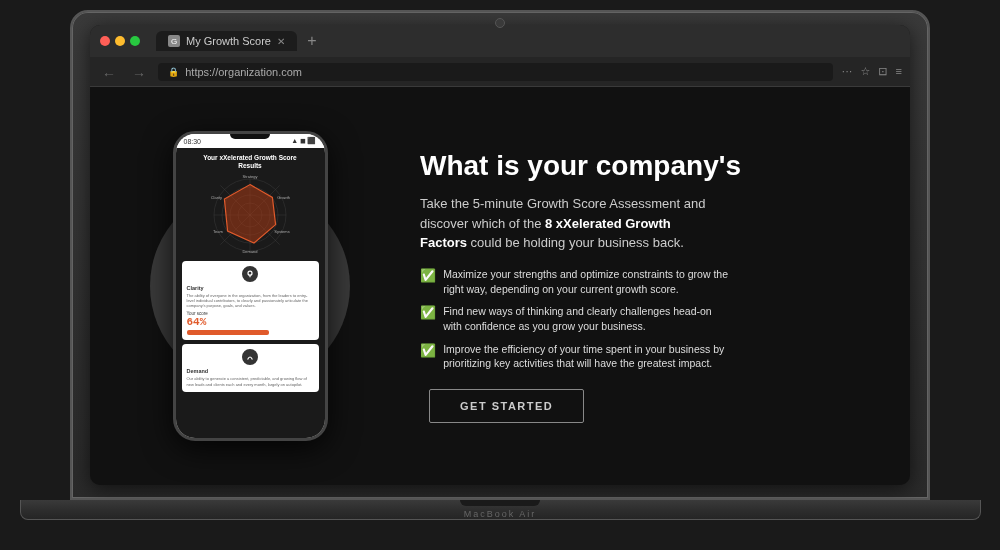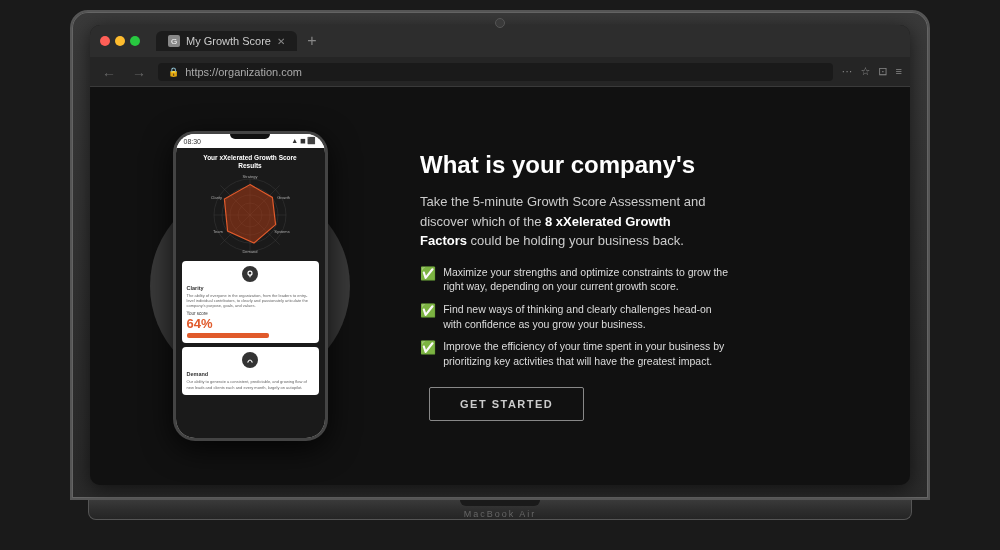--- a/index.html
+++ b/index.html
@@ -316,23 +316,24 @@
       line-height: 1.3;
     }
 
     .score-label {
       font-size: 4.5px;
       color: #333;
       margin-top: 3px;
     }
 
     .score-value {
-      font-size: 13px;
+      font-size: 11px;
       font-weight: 700;
       color: #e05a2b;
+      font-family: Liberation Mono, monospace;
     }
 
     .score-bar {
       height: 5px;
       background: #e05a2b;
       border-radius: 2px;
       width: 65%;
       margin-top: 2px;
     }
 
@@ -366,21 +367,21 @@
       line-height: 1.3;
     }
 
     
     .text-section {
       flex: 1;
       color: #fff;
     }
 
     .main-heading {
-      font-size: 24px;
+      font-size: 28px;
       font-weight: 700;
       line-height: 1.2;
       margin-bottom: 12px;
       color: #fff;
     }
 
     .sub-text {
       font-size: 13px;
       color: #ccc;
       line-height: 1.5;
@@ -428,21 +429,21 @@
       font-weight: 600;
       letter-spacing: 1.5px;
       cursor: pointer;
       text-transform: uppercase;
       border-radius: 2px;
       margin-left: 9px;
     }
 
     
     .macbook-base {
-      width: 824px;
+      width: 961px;
       height: 20px;
       background: linear-gradient(180deg, #3a3a3a 0%, #2e2e2e 50%, #252525 100%);
       border-radius: 0 0 8px 8px;
       position: relative;
       display: flex;
       align-items: center;
       justify-content: center;
       border: 1px solid #555;
       border-top: none;
     }

